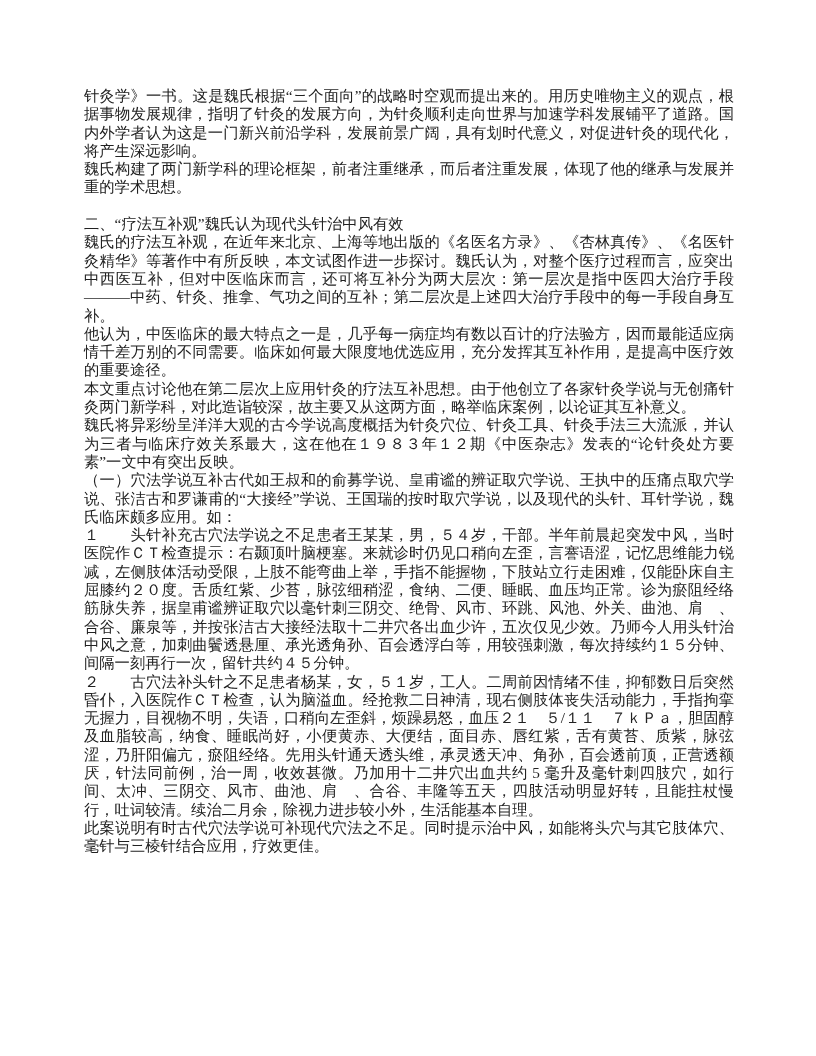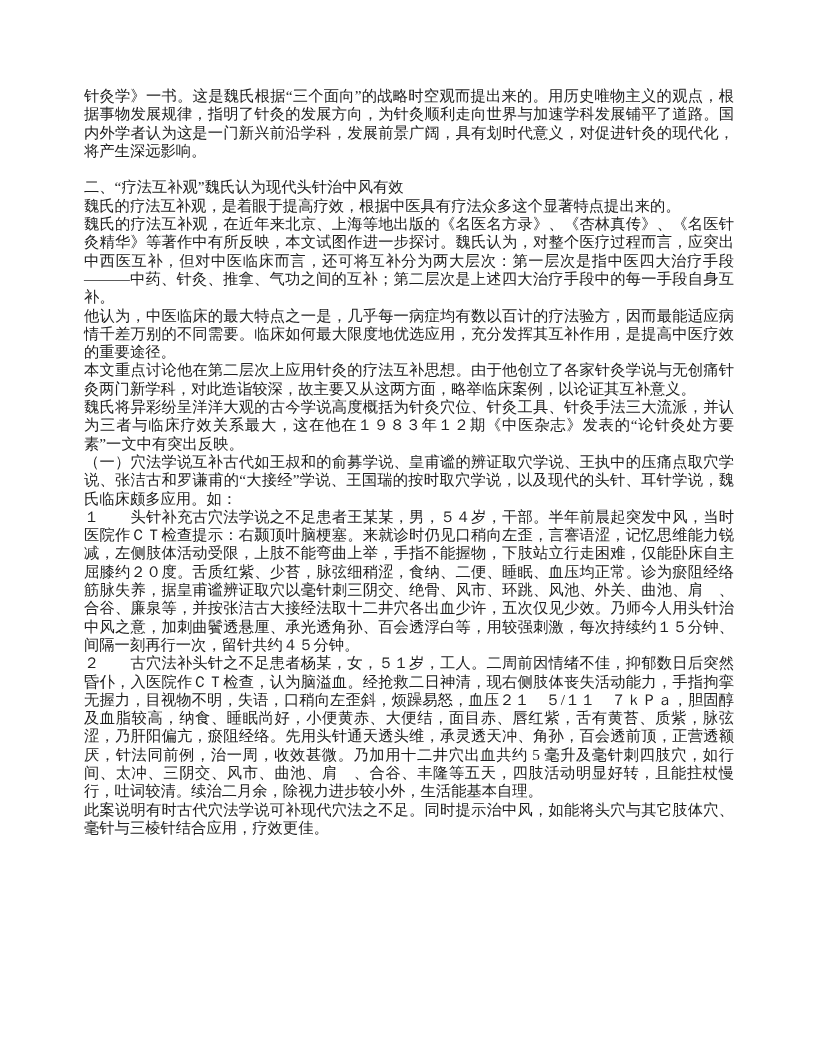--- a/index.html
+++ b/index.html
@@ -42,23 +42,23 @@
   .text-column p.blank-line {
     height: 18.3px;
   }
 </style>
 </head>
 <body>
 
 <div class="sheet">
   <div class="text-column" id="text-column">
       <p>针灸学》一书。这是魏氏根据“三个面向”的战略时空观而提出来的。用历史唯物主义的观点，根据事物发展规律，指明了针灸的发展方向，为针灸顺利走向世界与加速学科发展铺平了道路。国内外学者认为这是一门新兴前沿学科，发展前景广阔，具有划时代意义，对促进针灸的现代化，将产生深远影响。</p>
+      <p>魏氏构建了两门新学科的理论框架，前者注重继承，而后者注重发展，体现了他的继承与发展并重的学术思想。</p>
       <p class="blank-line"></p>
       <p>二、“疗法互补观”魏氏认为现代头针治中风有效</p>
-      <p>魏氏的疗法互补观，是着眼于提高疗效，根据中医具有疗法众多这个显著特点提出来的。</p>
       <p>魏氏的疗法互补观，在近年来北京、上海等地出版的《名医名方录》、《杏林真传》、《名医针灸精华》等著作中有所反映，本文试图作进一步探讨。魏氏认为，对整个医疗过程而言，应突出中西医互补，但对中医临床而言，还可将互补分为两大层次：第一层次是指中医四大治疗手段———中药、针灸、推拿、气功之间的互补；第二层次是上述四大治疗手段中的每一手段自身互补。</p>
       <p>他认为，中医临床的最大特点之一是，几乎每一病症均有数以百计的疗法验方，因而最能适应病情千差万别的不同需要。临床如何最大限度地优选应用，充分发挥其互补作用，是提高中医疗效的重要途径。</p>
       <p>本文重点讨论他在第二层次上应用针灸的疗法互补思想。由于他创立了各家针灸学说与无创痛针灸两门新学科，对此造诣较深，故主要又从这两方面，略举临床案例，以论证其互补意义。</p>
       <p>魏氏将异彩纷呈洋洋大观的古今学说高度概括为针灸穴位、针灸工具、针灸手法三大流派，并认为三者与临床疗效关系最大，这在他在１９８３年１２期《中医杂志》发表的“论针灸处方要素”一文中有突出反映。</p>
       <p>（一）穴法学说互补古代如王叔和的俞募学说、皇甫谧的辨证取穴学说、王执中的压痛点取穴学说、张洁古和罗谦甫的“大接经”学说、王国瑞的按时取穴学说，以及现代的头针、耳针学说，魏氏临床颇多应用。如：</p>
       <p>１　　头针补充古穴法学说之不足患者王某某，男，５４岁，干部。半年前晨起突发中风，当时医院作ＣＴ检查提示：右颞顶叶脑梗塞。来就诊时仍见口稍向左歪，言謇语涩，记忆思维能力锐减，左侧肢体活动受限，上肢不能弯曲上举，手指不能握物，下肢站立行走困难，仅能卧床自主屈膝约２０度。舌质红紫、少苔，脉弦细稍涩，食纳、二便、睡眠、血压均正常。诊为瘀阻经络筋脉失养，据皇甫谧辨证取穴以毫针刺三阴交、绝骨、风市、环跳、风池、外关、曲池、肩　、合谷、廉泉等，并按张洁古大接经法取十二井穴各出血少许，五次仅见少效。乃师今人用头针治中风之意，加刺曲鬢透悬厘、承光透角孙、百会透浮白等，用较强刺激，每次持续约１５分钟、间隔一刻再行一次，留针共约４５分钟。</p>
       <p>２　　古穴法补头针之不足患者杨某，女，５１岁，工人。二周前因情绪不佳，抑郁数日后突然昏仆，入医院作ＣＴ检查，认为脑溢血。经抢救二日神清，现右侧肢体丧失活动能力，手指拘挛无握力，目视物不明，失语，口稍向左歪斜，烦躁易怒，血压２１　５/１１　７ｋＰａ，胆固醇及血脂较高，纳食、睡眠尚好，小便黄赤、大便结，面目赤、唇红紫，舌有黄苔、质紫，脉弦涩，乃肝阳偏亢，瘀阻经络。先用头针通天透头维，承灵透天冲、角孙，百会透前顶，正营透额厌，针法同前例，治一周，收效甚微。乃加用十二井穴出血共约 5 毫升及毫针刺四肢穴，如行间、太冲、三阴交、风市、曲池、肩　、合谷、丰隆等五天，四肢活动明显好转，且能拄杖慢行，吐词较清。续治二月余，除视力进步较小外，生活能基本自理。</p>
       <p>此案说明有时古代穴法学说可补现代穴法之不足。同时提示治中风，如能将头穴与其它肢体穴、毫针与三棱针结合应用，疗效更佳。</p>
     </div>
 </div>

